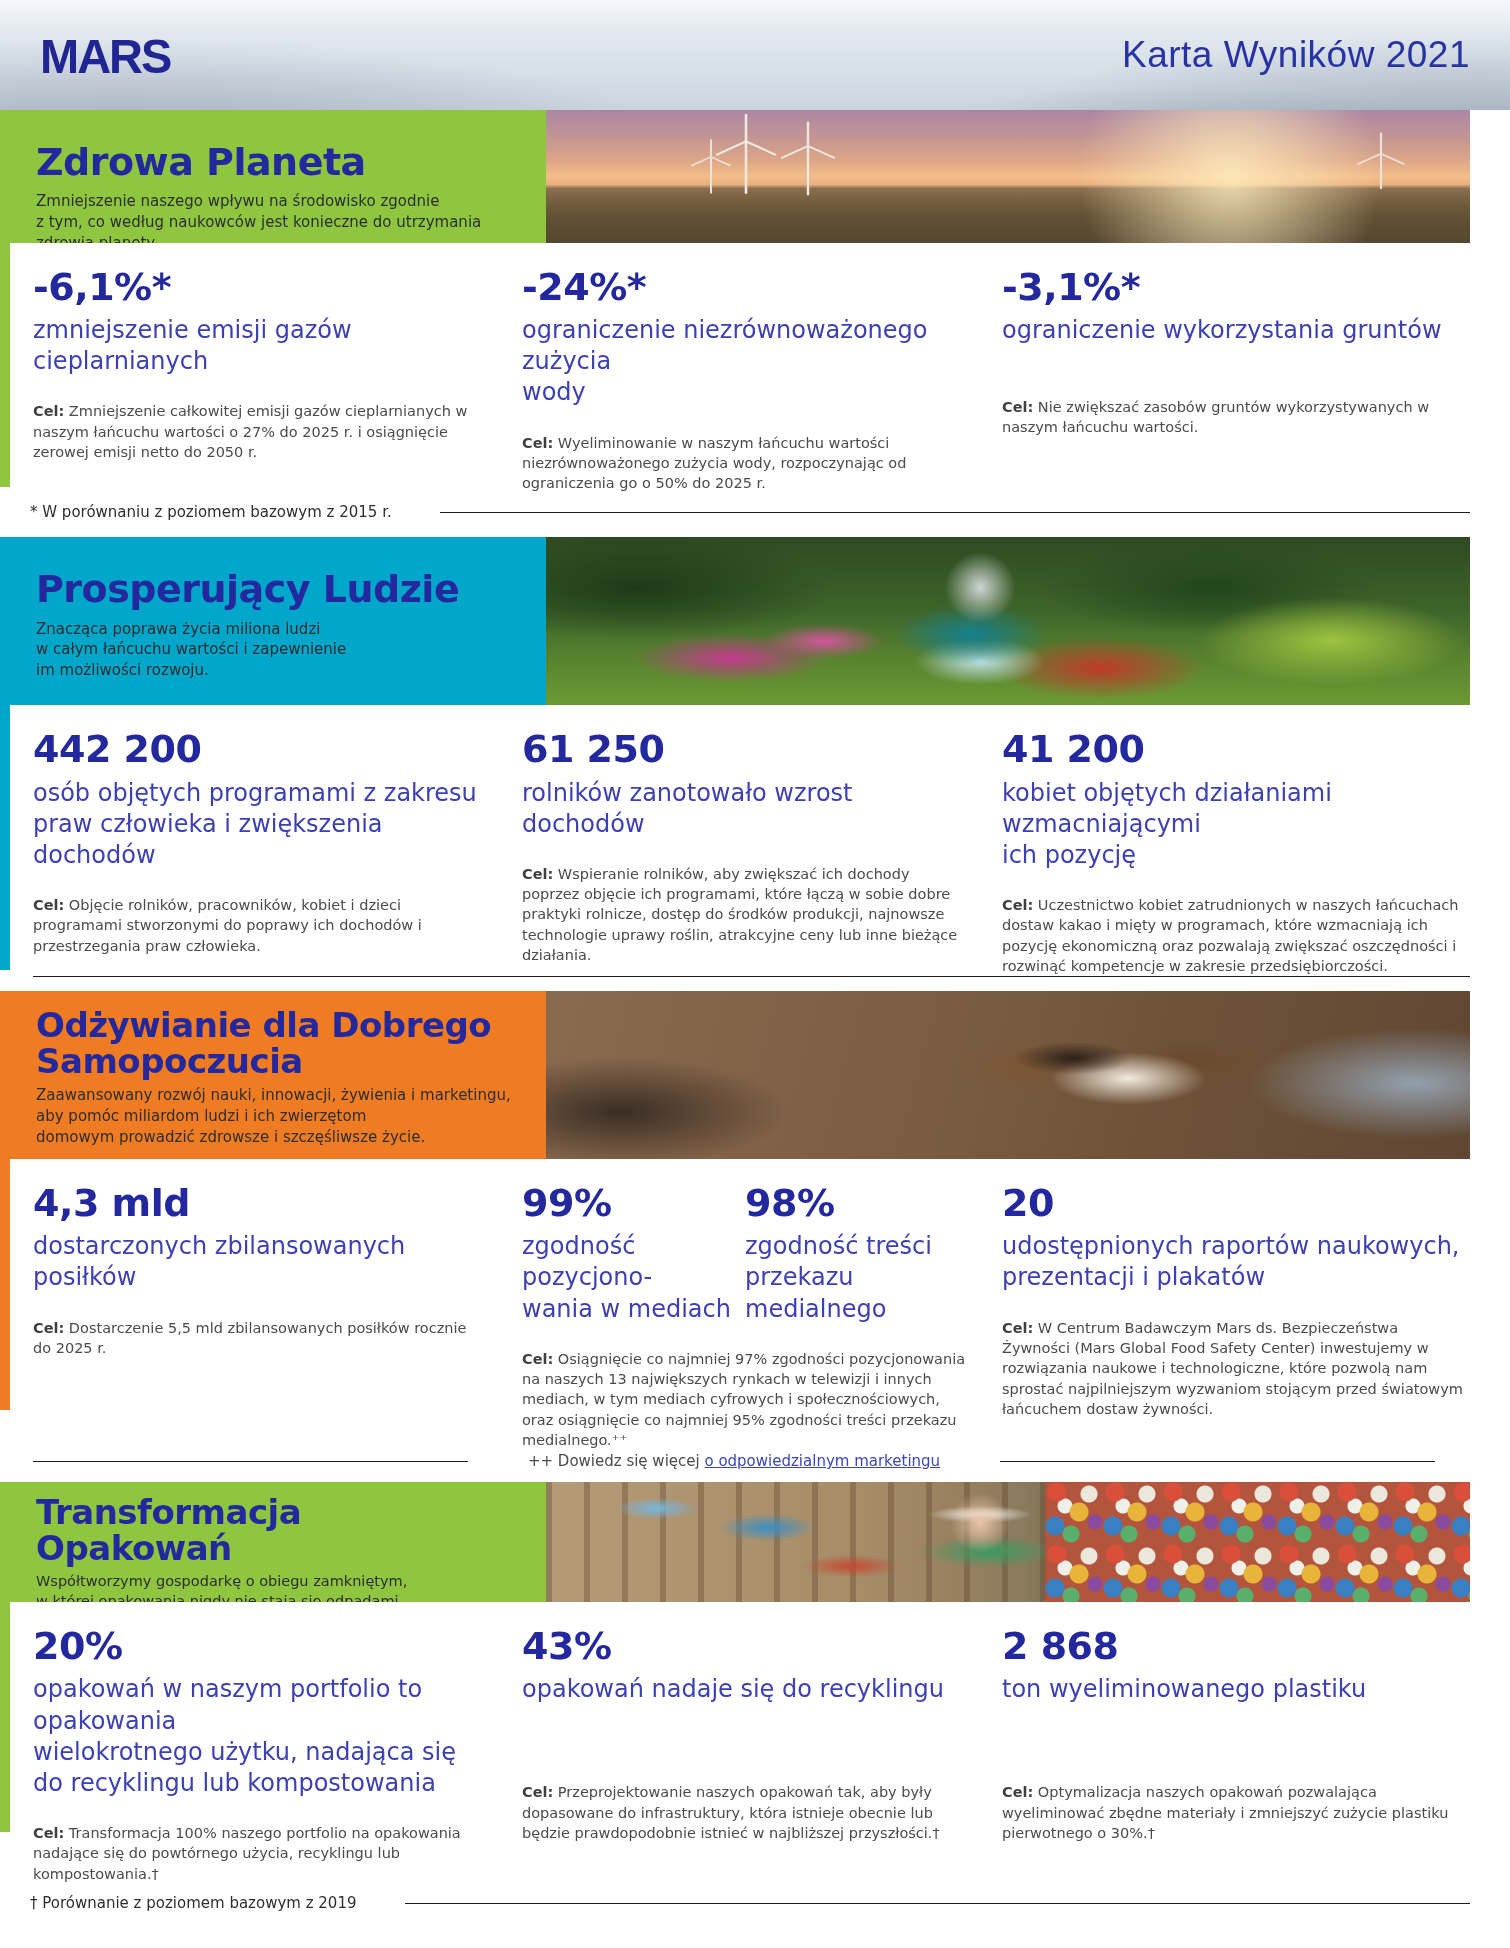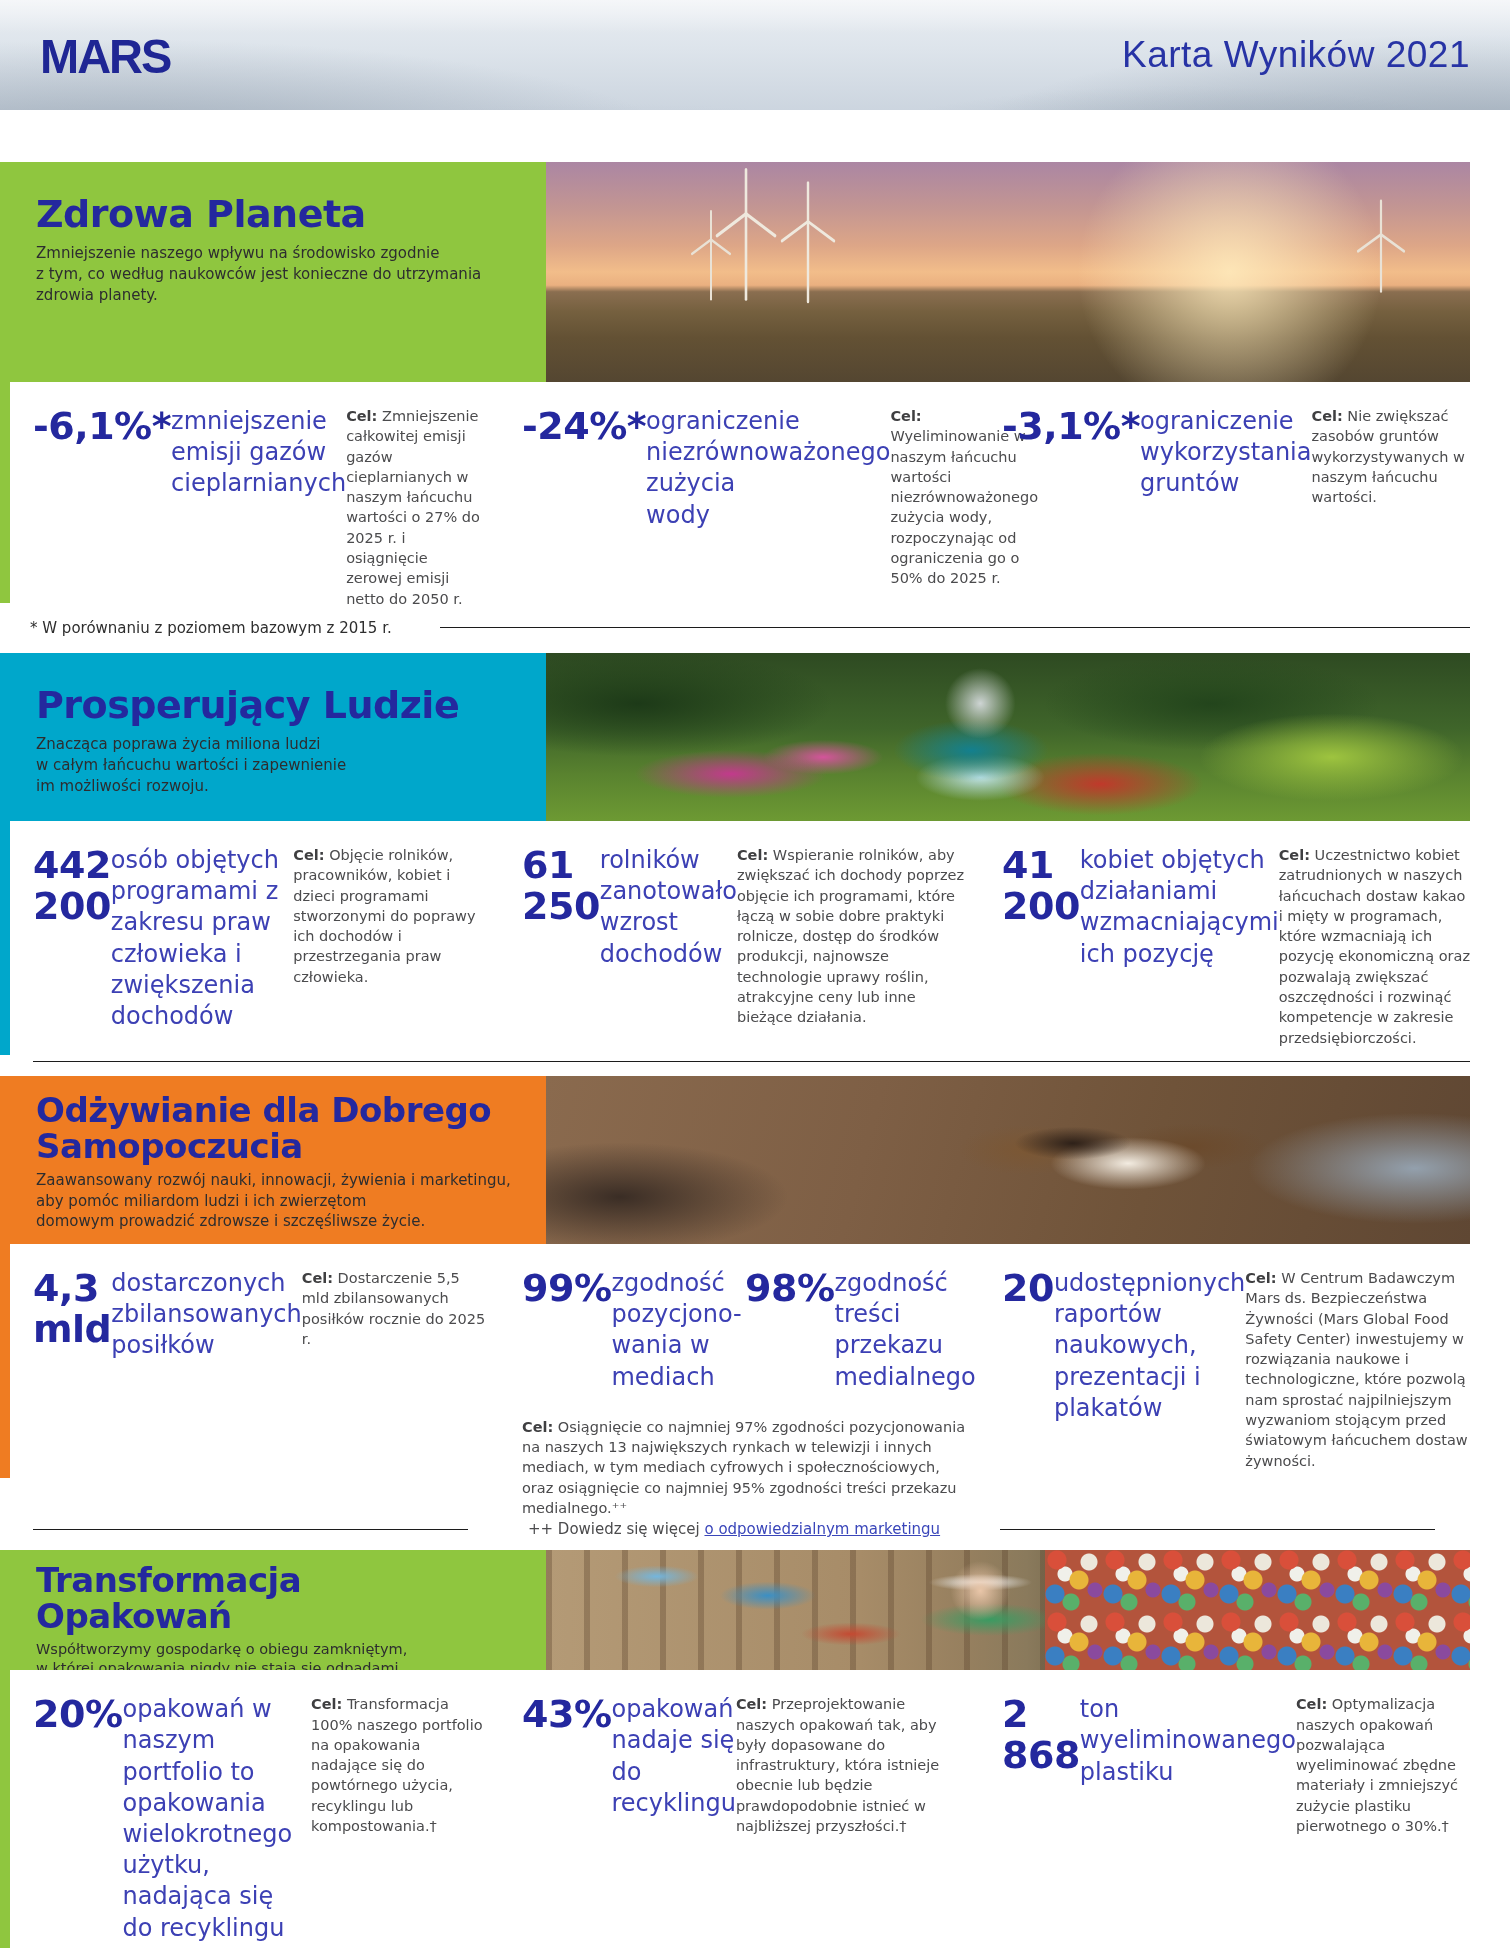--- a/index.html
+++ b/index.html
@@ -30,21 +30,21 @@
       radial-gradient(ellipse 40% 120% at 78% 150%,rgba(138,152,166,.45),rgba(138,152,166,0) 60%),
       radial-gradient(ellipse 45% 110% at 40% 160%,rgba(160,172,184,.35),rgba(160,172,184,0) 60%),
       linear-gradient(180deg,#e9edf2 0%,#dde4eb 45%,#ccd5df 100%);}
   .logo{position:relative;font-family:"Liberation Sans",sans-serif;font-weight:bold;
     font-size:47px;letter-spacing:-2px;color:#1f2694;transform:scaleY(1.04);}
   .hdr-title{position:relative;font-family:"Liberation Sans",sans-serif;font-weight:normal;
     font-size:37px;color:#2733a5;letter-spacing:.5px;margin-left:13px;}
 
   
   .banner-row{display:flex;height:168px;padding-right:40px;}
-  .sec-planet .banner-row{margin-top:52px;height:220px;}
+  .sec-planet .banner-row{height:133px;}
   .banner{width:546px;flex:none;padding:32px 14px 0 36px;overflow:hidden;}
   .banner h2{color:var(--blue);font-weight:bold;font-size:38px;line-height:1.06;
     letter-spacing:-.5px;margin-bottom:9px;white-space:pre-line;}
   .two-line .banner h2{font-size:34px;margin-bottom:6px;}
   .banner .sub{font-size:15px;line-height:1.38;color:#2d2d2f;white-space:pre-line;}
   .bg-green{background:var(--green);}
   .bg-cyan{background:var(--cyan);}
   .bg-orange{background:var(--orange);}
   .sec-food .banner{padding-top:16px;}
   .sec-pack .banner-row{height:120px;}
@@ -109,21 +109,21 @@
   .stats::before{content:"";position:absolute;left:0;top:0;bottom:6px;width:10px;}
   .sec-planet .stats{min-height:214px;}
   .sec-people .stats{min-height:240px;}
   .sec-food   .stats{min-height:243px;}
   .sec-pack   .stats{min-height:238px;}
   .sec-planet .stats::before{background:var(--green);}
   .sec-people .stats::before{background:var(--cyan);}
   .sec-food   .stats::before{background:var(--orange);bottom:40px;}
   .sec-pack   .stats::before{background:var(--green);bottom:52px;}
 
-  .stat{display:flex;flex-direction:row;}
+  .stat{display:flex;flex-direction:column;}
   .c1{width:455px;margin-right:34px;flex:none;}
   .c2{width:446px;margin-right:34px;flex:none;}
   .c3{flex:1;}
   .num{color:var(--blue);font-weight:bold;font-size:38px;line-height:1.08;
     letter-spacing:-.5px;margin-bottom:7px;}
   .label{color:var(--label-blue);font-size:24px;line-height:1.3;min-height:58px;
     margin-bottom:24px;white-space:pre-line;}
   .lbl3 .label{min-height:84px;}
   .goal{font-size:14.5px;line-height:1.4;color:var(--ink);}
   .goal b{color:#3f3f41;}

